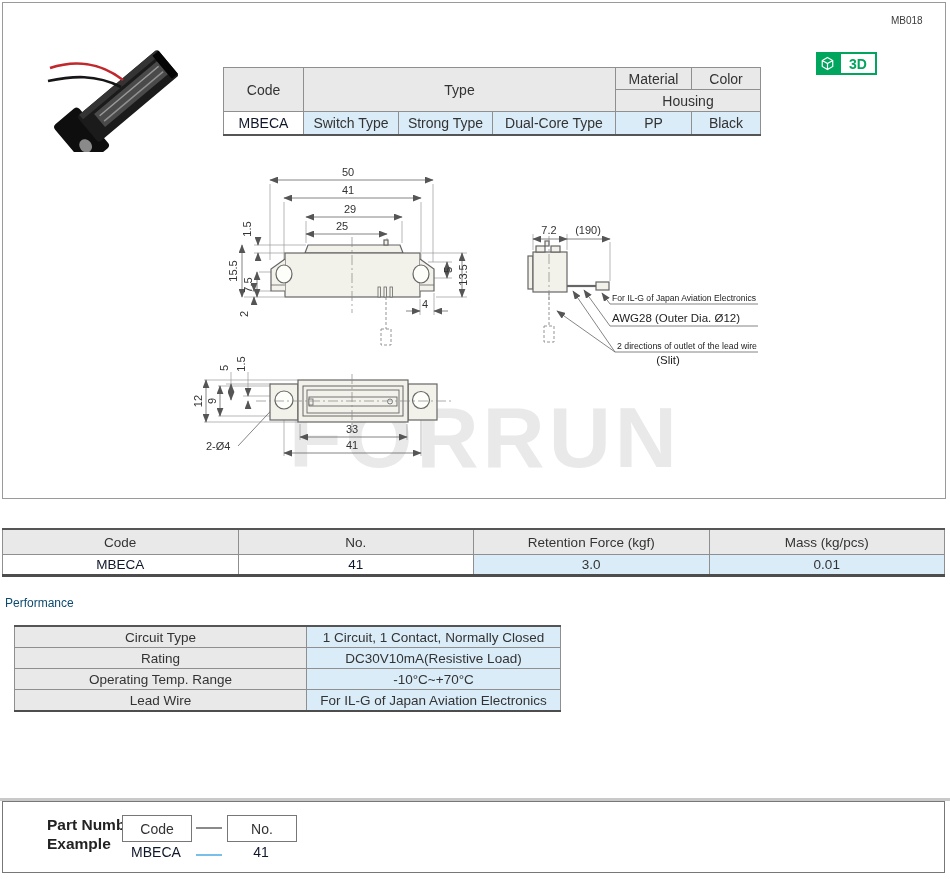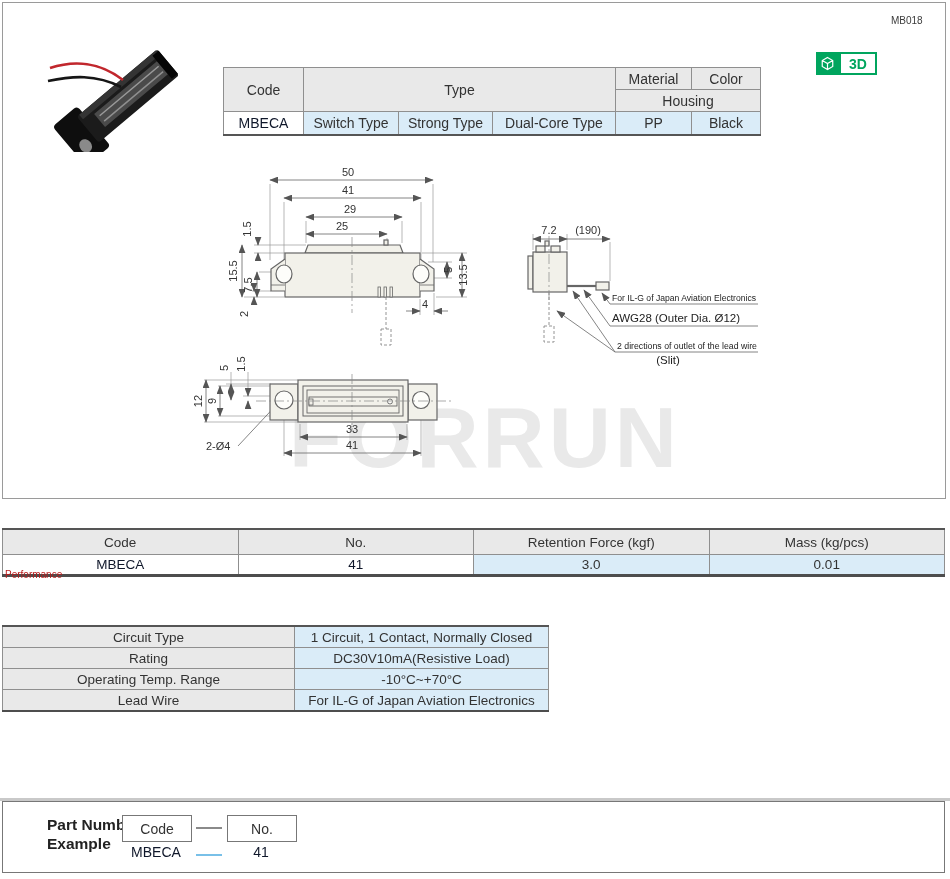--- a/index.html
+++ b/index.html
@@ -27,22 +27,22 @@
   .type-table td{height:21px;}
   .type-table .datarow td{height:22px;}
   .type-table{border:1px solid #777;border-bottom:2px solid #555;}
 
   
   .spec-table{left:2px;top:528px;width:943px;font-size:13.5px;border-top:2px solid #555;border-bottom:3px solid #4d4d4d;}
   .spec-table th{height:24px;}
   .spec-table td{height:19px;}
 
   
-  .perf-label{left:5px;top:569px;font-size:10px;color:#b91c1c;}
-  .perf-table{left:2px;top:625px;width:547px;font-size:13.5px;border-top:2px solid #555;border-bottom:2px solid #4d4d4d;}
+  .perf-label{left:5px;top:596px;font-size:12px;color:#0c4a6e;}
+  .perf-table{left:14px;top:625px;width:547px;font-size:13.5px;border-top:2px solid #555;border-bottom:2px solid #4d4d4d;}
   .perf-table td{height:20px;}
   .perf-table td.lbl{width:283px;background:#e9e9e9;}
   .perf-table td.val{background:#daecf8;}
 
   
   .pn-divider{left:0;top:798px;width:950px;height:3px;background:#c9c9c9;}
   .pn-box{left:2px;top:801px;width:941px;height:70px;border:1px solid #777;background:#fff;}
   .pn-title{left:44px;top:13px;font-size:15.5px;font-weight:bold;color:#222;line-height:1.25;}
   .pn-codebox{left:119px;top:13px;width:68px;height:25px;border:1px solid #777;display:flex;align-items:center;justify-content:center;font-size:14px;color:#333;background:#fff;}
   .pn-nobox{left:224px;top:13px;width:68px;height:25px;border:1px solid #777;display:flex;align-items:center;justify-content:center;font-size:14px;color:#333;background:#fff;}

